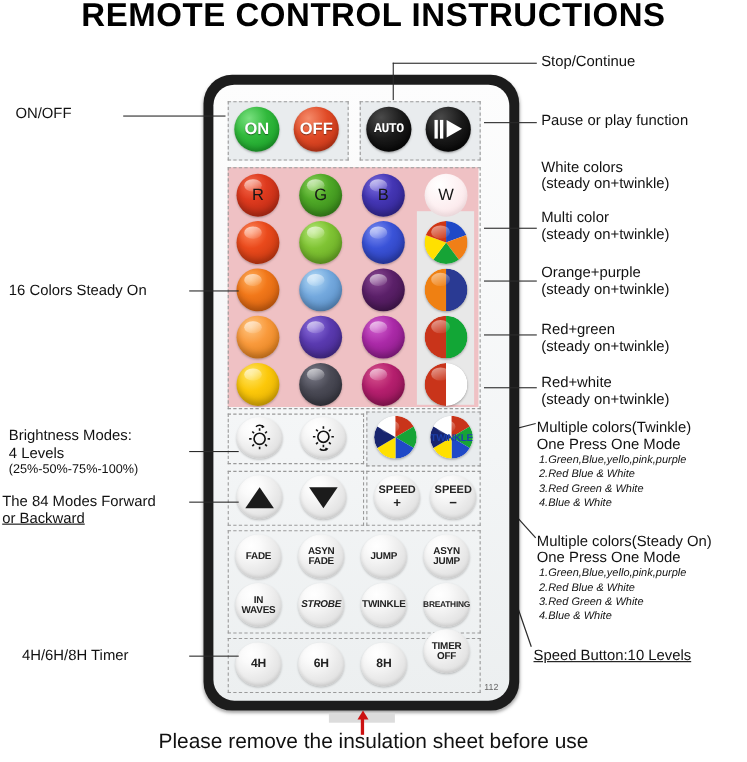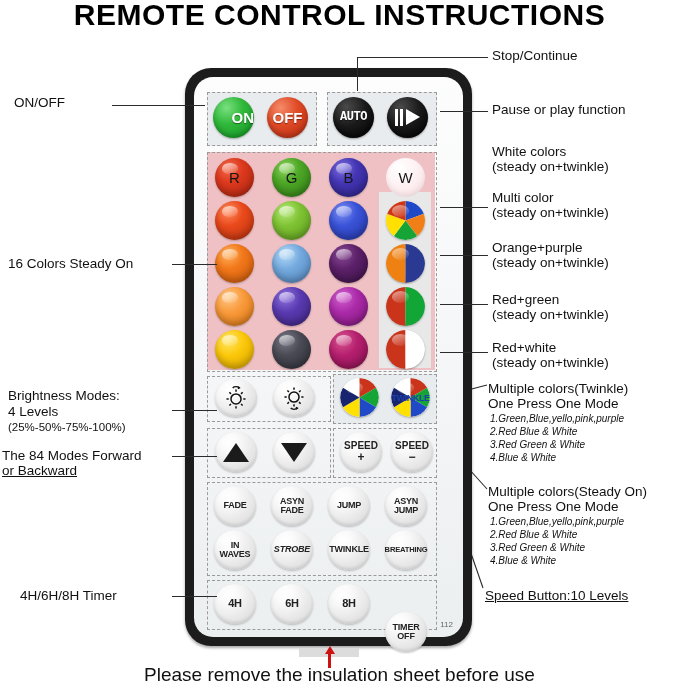--- a/index.html
+++ b/index.html
@@ -35,21 +35,21 @@
        justify-content:center;text-align:center;line-height:1.02;}
   .gloss{background:radial-gradient(circle at 34% 26%,#ffffff 0%,#fafafa 22%,#e9e9e9 58%,#d6d6d6 100%);
          box-shadow:inset 0 -2px 3px rgba(0,0,0,.10),0 1px 2px rgba(0,0,0,.22);
          color:#222;font-weight:bold;}
   .btn-lbl{font-size:9px;font-weight:bold;letter-spacing:-0.2px;white-space:pre-line;}
 
   .onoff-panel{background:#e9ecee;}
   .onoff{width:41px;height:41px;color:#fff;font-size:15px;font-weight:bold;
          text-shadow:0 1px 1px rgba(0,0,0,.45);}
   .b-on{background:radial-gradient(circle at 33% 26%,#79e07f 0%,#31b93c 40%,#119421 100%);
-        box-shadow:inset 0 -3px 5px rgba(0,0,0,.22),0 1px 2px rgba(0,0,0,.3);justify-content:flex-end;}
+        box-shadow:inset 0 -3px 5px rgba(0,0,0,.22),0 1px 2px rgba(0,0,0,.3);}
   .b-off{background:radial-gradient(circle at 33% 26%,#f58b6a 0%,#e04a26 42%,#b52b10 100%);
         box-shadow:inset 0 -3px 5px rgba(0,0,0,.22),0 1px 2px rgba(0,0,0,.3);}
   .b-blk{background:radial-gradient(circle at 33% 24%,#4a4a4a 0%,#1a1a1a 46%,#000 100%);
         box-shadow:inset 0 -3px 5px rgba(0,0,0,.45),0 1px 2px rgba(0,0,0,.35);color:#fff;font-family:Liberation Mono, monospace;}
   .auto-t{font-size:12px;font-weight:bold;letter-spacing:-0.5px;}
 
   
   .pp{position:relative;width:26px;height:17px;}
   .pp i{position:absolute;top:0;width:3px;height:17px;background:#fff;}
   .pp i:nth-child(1){left:0;}
@@ -353,21 +353,21 @@
   <div class="grp" style="left:22px;top:512px;width:228px;height:48px;"></div>
   <div class="btn gloss" style="left:29px;top:516px;width:42px;height:40px;">
     <span class="btn-lbl" style="font-size:11px;">4H</span>
     </div>
   <div class="btn gloss" style="left:86px;top:516px;width:42px;height:40px;">
     <span class="btn-lbl" style="font-size:11px;">6H</span>
     </div>
   <div class="btn gloss" style="left:143px;top:516px;width:42px;height:40px;">
     <span class="btn-lbl" style="font-size:11px;">8H</span>
     </div>
-  <div class="btn gloss" style="left:200px;top:544px;width:42px;height:40px;">
+  <div class="btn gloss" style="left:200px;top:504px;width:42px;height:40px;">
     <span class="btn-lbl">TIMER
 OFF</span>
     </div>
 </div>
 
 <div class="ins-tab"></div>
 <div class="ins-arrow">
   <span class="shaft"></span>
     <span class="head"></span>
 </div>

